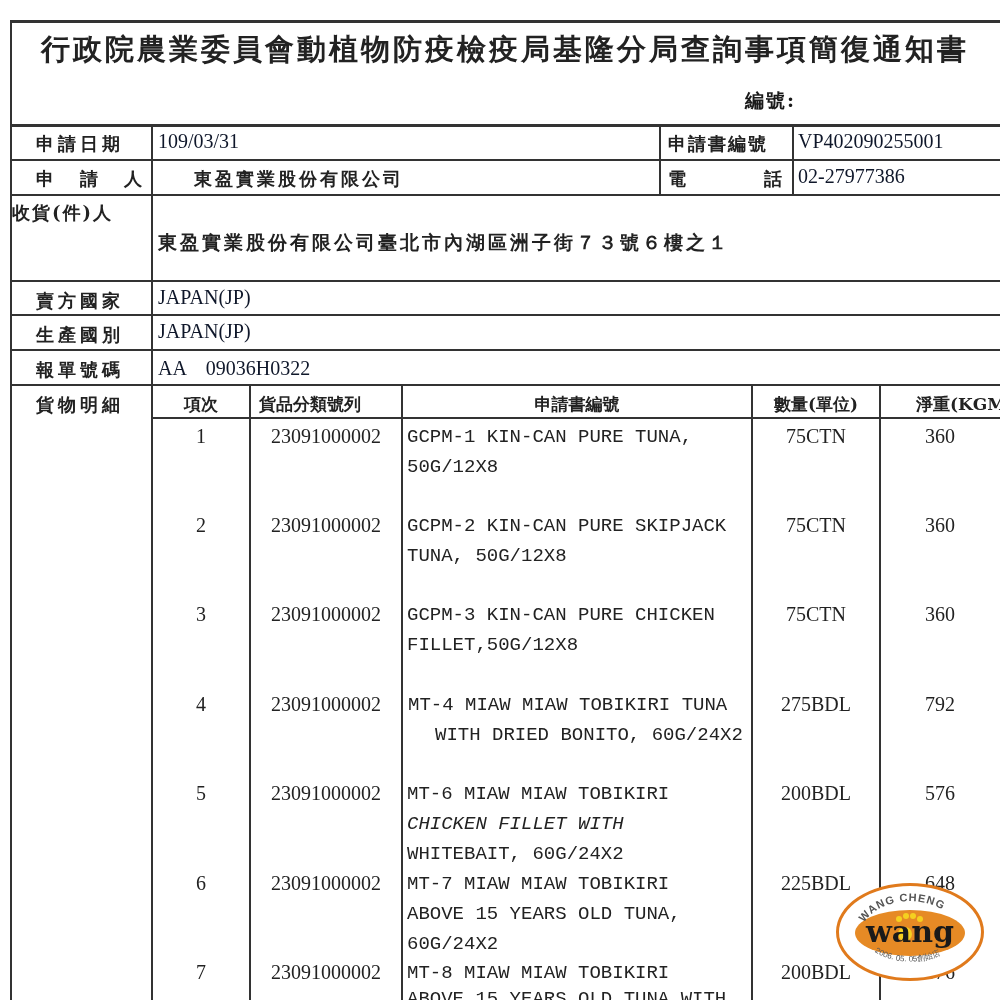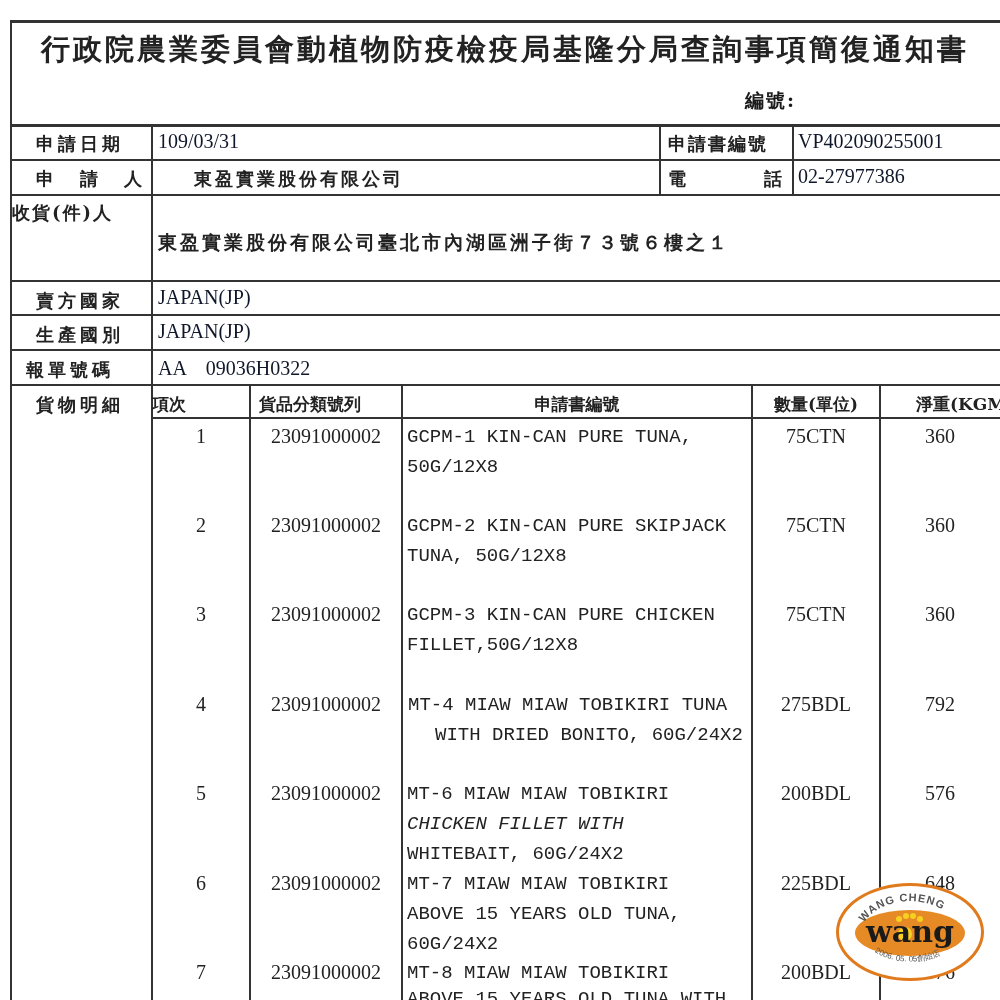--- a/index.html
+++ b/index.html
@@ -57,26 +57,26 @@
 
 <div class="lbl" style="left:12px;top:201px;letter-spacing:2px;">收貨(件)人</div>
 <div class="lbl" style="left:158px;top:230px;letter-spacing:3px;font-size:19px;">東盈實業股份有限公司臺北市內湖區洲子街７３號６樓之１</div>
 
 <div class="lbl" style="left:36px;top:289px;letter-spacing:4px;">賣方國家</div>
 <div class="val" style="left:158px;top:286px;">JAPAN(JP)</div>
 
 <div class="lbl" style="left:36px;top:323px;letter-spacing:4px;">生產國別</div>
 <div class="val" style="left:158px;top:320px;">JAPAN(JP)</div>
 
-<div class="lbl" style="left:26px;top:358px;letter-spacing:4px;">報單號碼</div>
+<div class="lbl" style="left:36px;top:358px;letter-spacing:4px;">報單號碼</div>
 <div class="val" style="left:158px;top:355px;white-space:pre;">AA　09036H0322</div>
 
 <div class="lbl" style="left:36px;top:393px;letter-spacing:4px;">貨物明細</div>
 
-<div class="lbl" style="left:152px;top:393px;width:98px;text-align:left;font-size:17px;">項次</div>
+<div class="lbl" style="left:152px;top:393px;width:98px;text-align:center;font-size:17px;">項次</div>
 <div class="lbl" style="left:250px;top:393px;width:120px;text-align:center;font-size:17px;">貨品分類號列</div>
 <div class="lbl" style="left:402px;top:393px;width:350px;text-align:center;font-size:17px;">申請書編號</div>
 <div class="lbl" style="left:752px;top:393px;width:128px;text-align:center;font-size:17px;">數量(單位)</div>
 <div class="lbl" style="left:880px;top:393px;width:120px;text-align:center;font-size:17px;margin-left:25px;">淨重(KGM)</div>
 
 <div>
 
   <div class="num" style="left:152px;top:425px;width:98px;">1</div>
   <div class="num" style="left:250px;top:425px;width:152px;">23091000002</div>
   <div class="cell" style="left:407px;top:422px;">GCPM-1 KIN-CAN PURE TUNA,</div>

